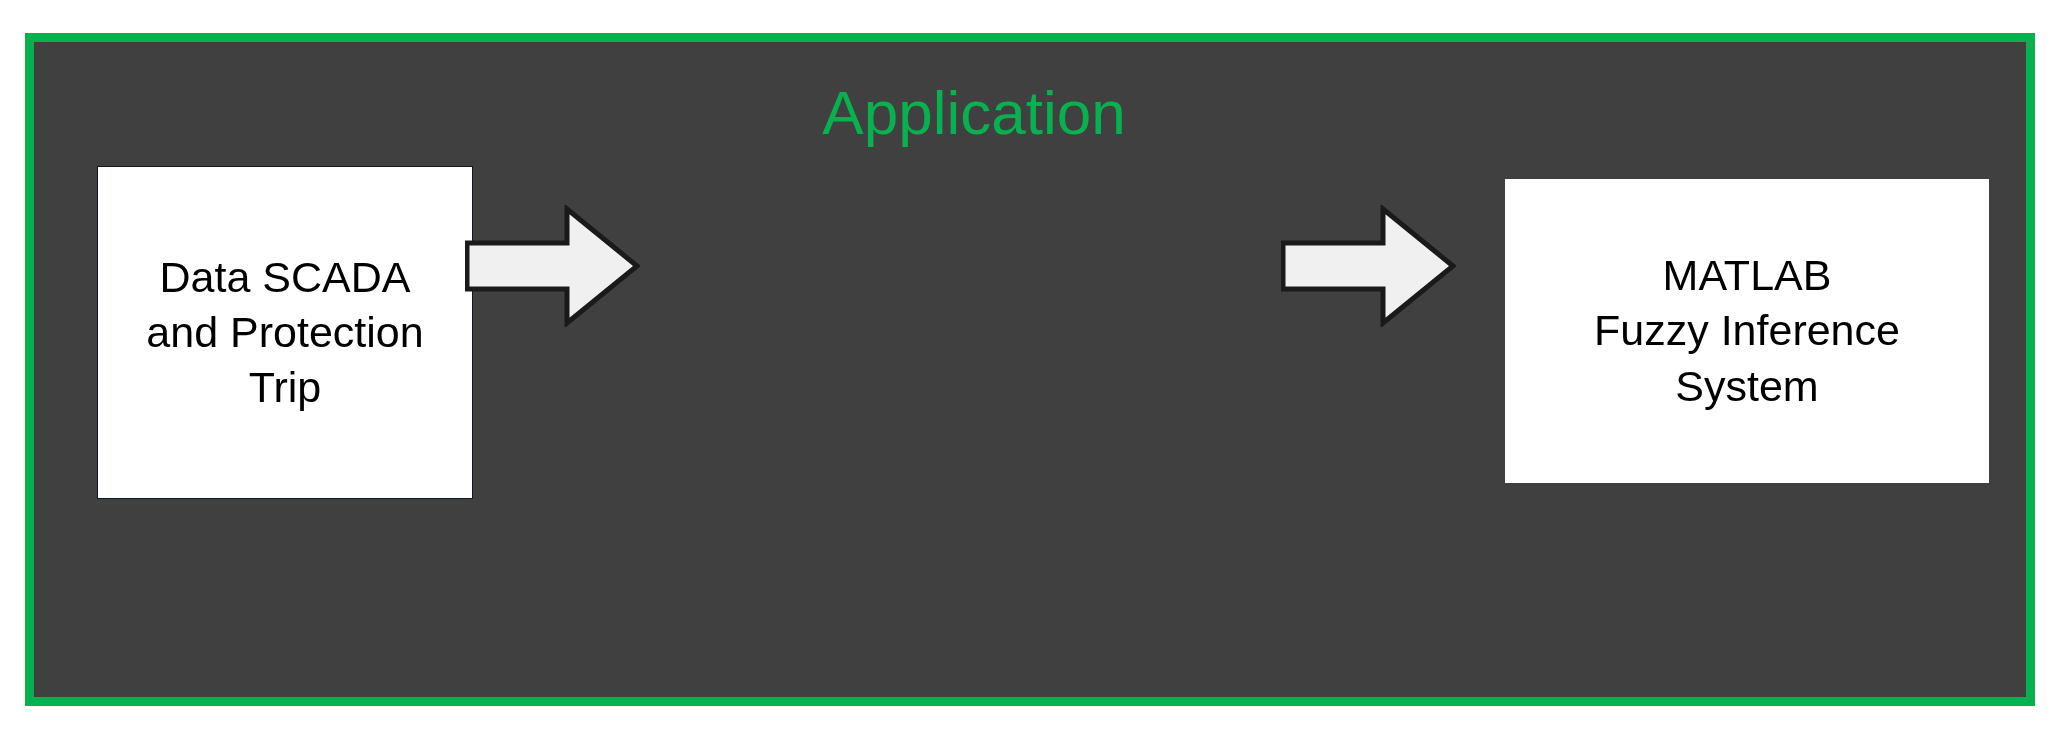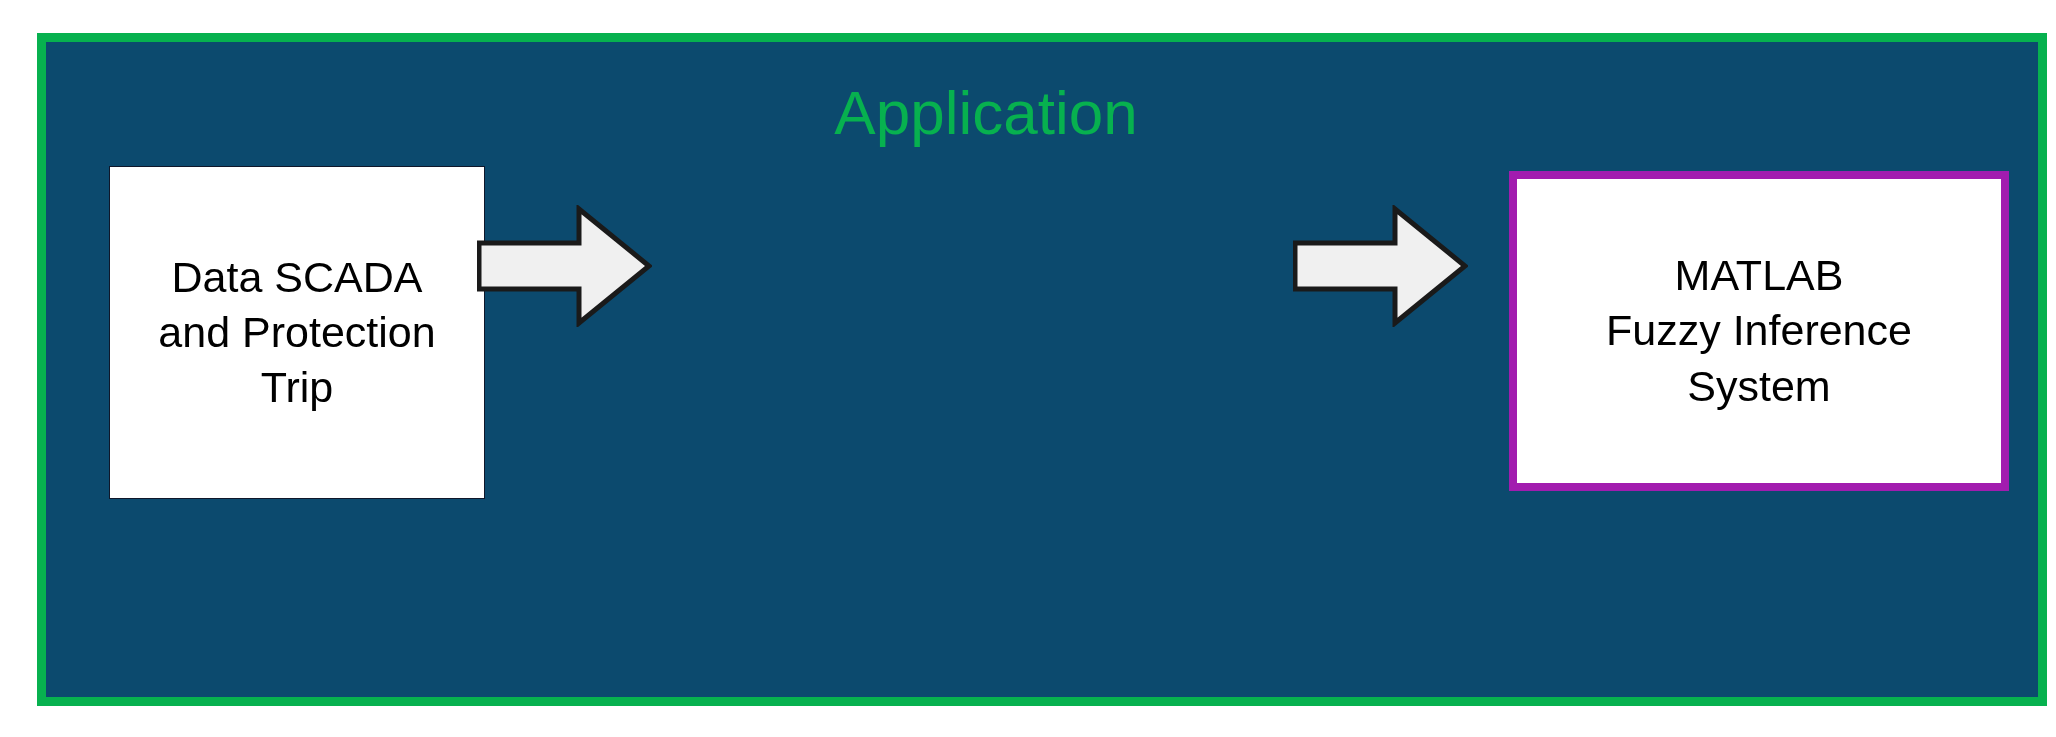--- a/index.html
+++ b/index.html
@@ -14,27 +14,27 @@
     position: relative;
     width: 2056px;
     height: 737px;
     background: #ffffff;
     overflow: hidden;
   }
 
   
   .outer-frame {
     position: absolute;
-    left: 37px;
+    left: 25px;
     top: 33px;
     width: 2010px;
     height: 673px;
     border: 9px solid #07b14f;
     box-sizing: border-box;
-    background: #0c4a6e;
+    background: #404040;
     padding-left: 12px;
   }
 
   
   .diagram-title {
     position: absolute;
     left: 0;
     top: 38px;
     width: 1880px;
     text-align: center;
@@ -76,21 +76,21 @@
     top: 129px;
     width: 372px;
     height: 320px;
     border: 8px solid #07b14f;
   }
   .box-matlab {
     left: 1463px;
     top: 129px;
     width: 500px;
     height: 320px;
-    border: 8px solid #a21caf;
+    border: 8px solid #404040;
   }
 
   
   .arrow {
     position: absolute;
   }
   .arrow-1 {
     left: 431px;
     top: 163px;
     width: 175px;

